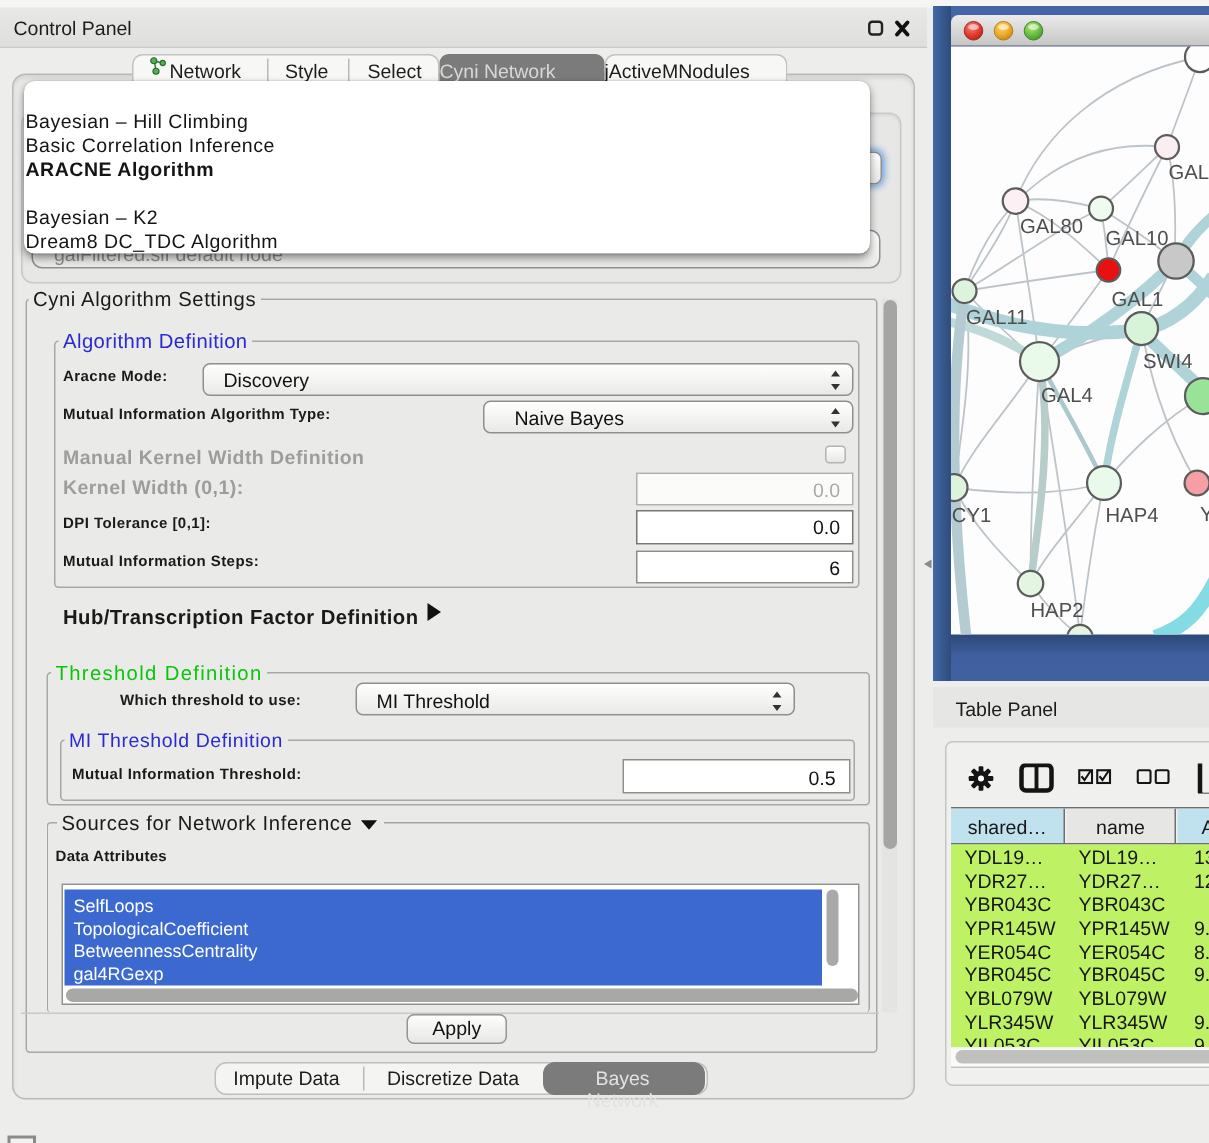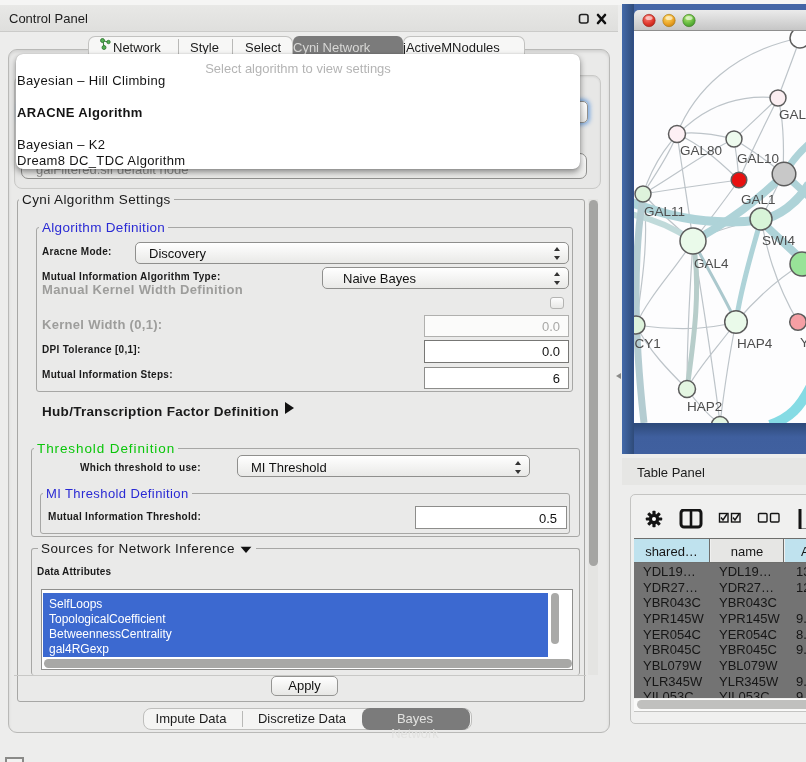--- a/index.html
+++ b/index.html
@@ -84,22 +84,22 @@
 <div class="tabtxt" style="left:245px;width:38px">Select</div>
 <div class="tabtxt" style="left:293px;width:110px;color:#d8d8d6">Cyni Network</div>
 <div class="tabtxt" style="left:403px;width:122px">jActiveMNodules</div>
 
 <div class="combo" style="left:20px;top:101px;width:568px;box-shadow:0 0 4px 2px #7aa8e0"></div>
 <div class="combo" style="left:21px;top:153px;width:566px;height:26px;border-radius:7px">
     <span style="position:absolute;left:14px;top:8px;font-size:13px;color:#8f8f8d">galFiltered.sif default node</span>
   </div>
 
 <div class="abs" id="popup">
-  <div class="ph">Select algorithm to view settings</div>
   <div class="pitem" style="top:19px">Bayesian – Hill Climbing</div>
+  <div class="pitem" style="top:35px">Basic Correlation Inference</div>
   <div class="pitem" style="top:51px;font-weight:bold">ARACNE Algorithm</div>
   <div class="pitem" style="top:83px">Bayesian – K2</div>
   <div class="pitem" style="top:99px">Dream8 DC_TDC Algorithm</div>
 </div>
 
 <div class="grp" style="left:17px;top:199px;width:568px;height:503px"></div>
 <div class="grplbl" style="left:19px;top:192px;color:#1a1a1a">Cyni Algorithm Settings</div>
 
 <div class="grp" style="left:36px;top:227px;width:537px;height:165px"></div>
 <div class="grplbl" style="left:39px;top:220px;color:#2a2ad4;letter-spacing:0.3px">Algorithm Definition</div>
@@ -112,21 +112,21 @@
     </svg>
   </div>
 <div class="blbl" style="left:42px;top:271px">Mutual Information Algorithm Type:</div>
 <div class="combo" style="left:322px;top:267px;width:247px">
     <span class="cv" style="left:20px">Naive Bayes</span>
     <svg class="ar" viewBox="0 0 8 17">
       <path d="M4 2 L7 6 L1 6 Z" fill="#333"></path>
       <path d="M4 15 L7 11 L1 11 Z" fill="#333"></path>
     </svg>
   </div>
-<div class="glbl" style="left:42px;top:282px">Manual Kernel Width Definition</div>
+<div class="glbl" style="left:42px;top:297px">Manual Kernel Width Definition</div>
 <div class="abs" style="left:550px;top:297px;width:14px;height:12px;background:linear-gradient(#fdfdfd,#e8e8e6);border:1px solid #b4b4b2;border-radius:3px"></div>
 <div class="glbl" style="left:42px;top:317px">Kernel Width (0,1):</div>
 <div class="fld" style="left:424px;top:315px;width:145px;height:22px;background:#fbfbfa;color:#a8a8a6;border-color:#b0b0ae;padding:3px 8px 0 0">0.0</div>
 <div class="blbl" style="left:42px;top:344px">DPI Tolerance [0,1]:</div>
 <div class="fld" style="left:424px;top:340px;width:145px;height:23px;border-color:#777775;padding:3px 8px 0 0">0.0</div>
 <div class="blbl" style="left:42px;top:369px">Mutual Information Steps:</div>
 <div class="fld" style="left:424px;top:367px;width:145px;height:22px;padding:3px 8px 0 0">6</div>
 
 <div class="blbl" style="left:42px;top:404px;font-size:13.5px">Hub/Transcription Factor Definition</div>
 <svg class="abs" style="left:283px;top:401px" width="12" height="14" viewBox="0 0 12 14">
@@ -322,21 +322,21 @@
     <rect x="126.5" y="4.5" width="8.5" height="8.5" rx="1"></rect>
   </g>
   <rect x="156" y="-2" width="16" height="23" rx="2" fill="none" stroke="#141414" stroke-width="3"></rect>
 </svg>
 
 <div class="abs" style="left:634px;top:538px;width:172px;height:25px;border-top:1px solid #6e6e6c;border-bottom:1px solid #6e6e6c;overflow:hidden">
   <div style="position:absolute;left:0;top:0;width:76px;height:25px;background:#bfe2ee;border-right:1px solid #6e6e6c;text-align:center;font-size:13px;color:#161616;line-height:25px">shared…</div>
   <div style="position:absolute;left:77px;top:0;width:73px;height:25px;background:#e6e6e4;border-right:1px solid #6e6e6c;text-align:center;font-size:13px;color:#161616;line-height:25px">name</div>
   <div style="position:absolute;left:151px;top:0;width:40px;height:25px;background:#bfe2ee;font-size:13px;color:#161616;line-height:25px;padding-left:16px">A</div>
 </div>
-<div class="abs" id="trows" style="left:634px;top:563px;width:172px;height:135px;overflow:hidden;background:#737373">
+<div class="abs" id="trows" style="left:634px;top:563px;width:172px;height:135px;overflow:hidden;background:#bef264">
     <div class="trow" style="left:9px;top:1px">YDL19…</div>
     <div class="trow" style="left:85px;top:1px">YDL19…</div>
     <div class="trow" style="left:162px;top:1px">13</div>
     <div class="trow" style="left:9px;top:16.65px">YDR27…</div>
     <div class="trow" style="left:85px;top:16.65px">YDR27…</div>
     <div class="trow" style="left:162px;top:16.65px">12</div>
     <div class="trow" style="left:9px;top:32.3px">YBR043C</div>
     <div class="trow" style="left:85px;top:32.3px">YBR043C</div>
     <div class="trow" style="left:162px;top:32.3px"></div>
     <div class="trow" style="left:9px;top:47.95px">YPR145W</div>

